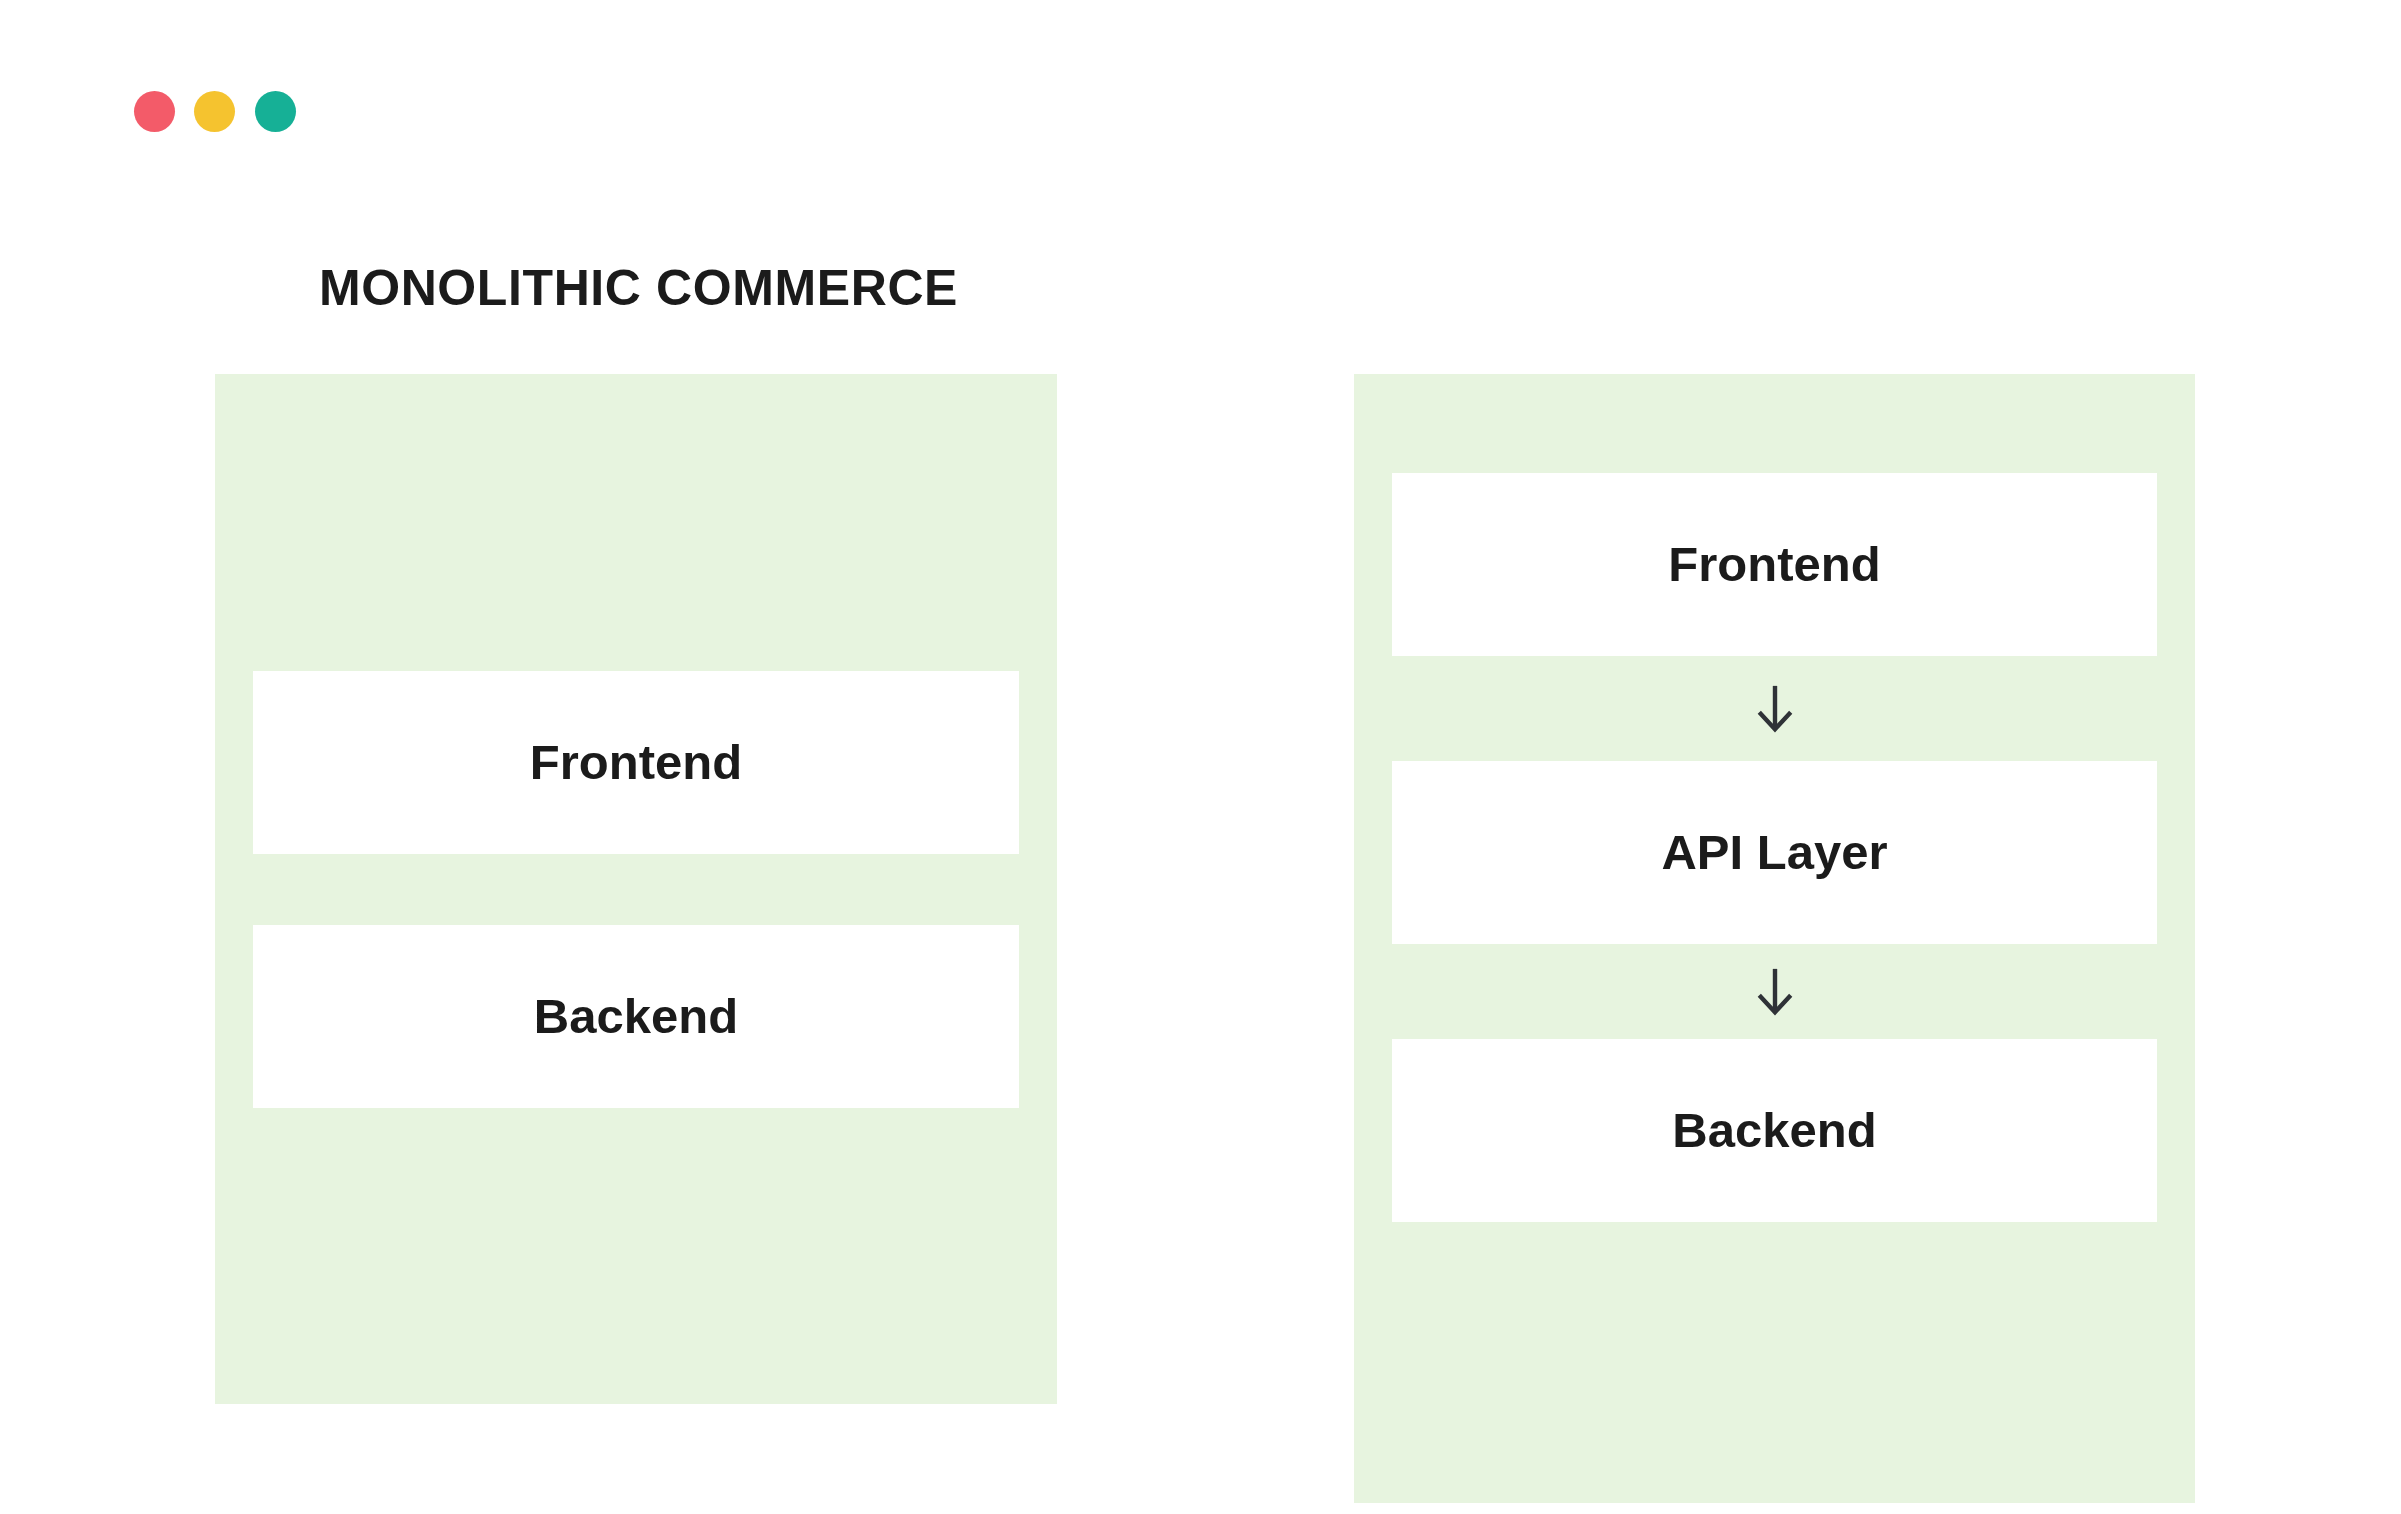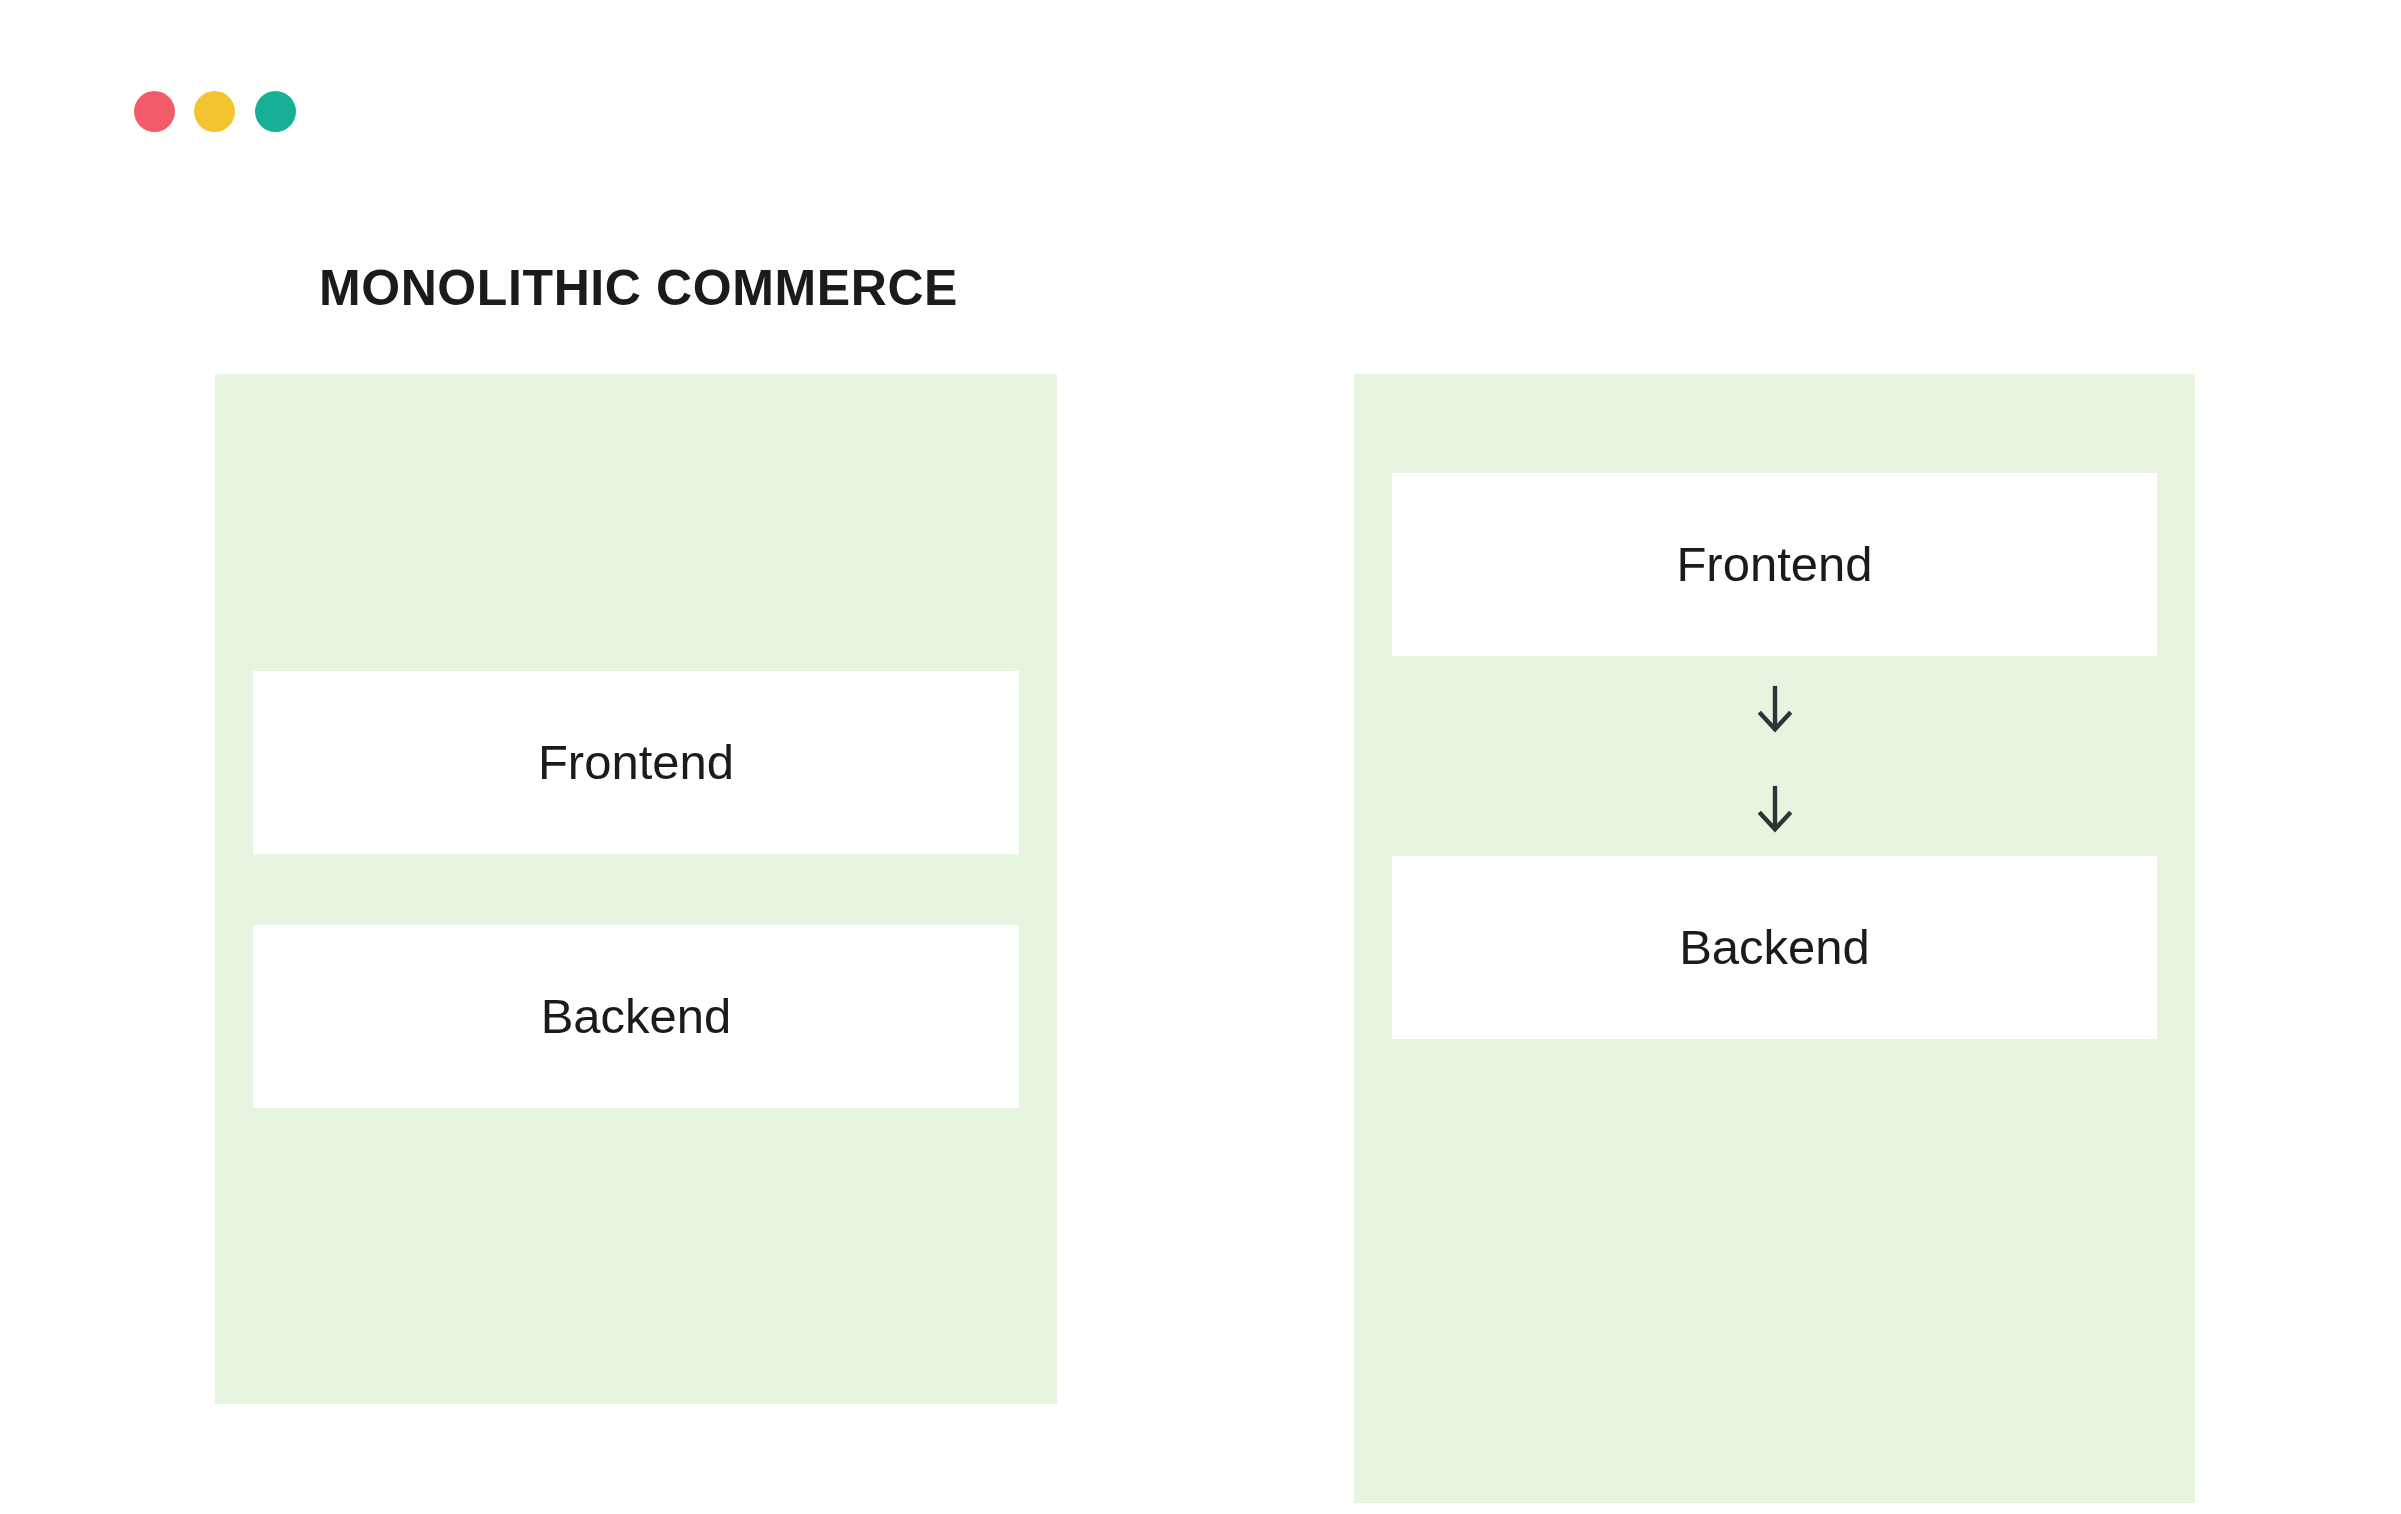--- a/index.html
+++ b/index.html
@@ -65,21 +65,21 @@
   .node-box {
     height: 183px;
     flex: 0 0 183px;
     background: var(--box-bg, #ffffff);
     display: flex;
     align-items: center;
     justify-content: center;
   }
   .node-label {
     font-size: 49px;
-    font-weight: 400;
+    font-weight: 700;
     color: var(--text, #1b1b1b);
     line-height: 1;
   }
 
   .arrow-row {
     display: flex;
     align-items: center;
     justify-content: center;
   }
   .arrow-row.gap-1 { height: 105px; flex: 0 0 105px; }
@@ -118,20 +118,23 @@
     <div class="panel stacked">
       <div class="node-box">
         <span class="node-label">Frontend</span>
       </div>
       <div class="arrow-row gap-1">
         <svg class="arrow-svg" width="38" height="49" viewBox="0 0 60 78" aria-hidden="true">
           <line x1="30" y1="3" x2="30" y2="68"></line>
           <polyline points="5,45 30,72 55,45"></polyline>
         </svg>
       </div>
+      <div class="node-box">
+        <span class="node-label">API Layer</span>
+      </div>
       <div class="arrow-row gap-2">
         <svg class="arrow-svg" width="38" height="49" viewBox="0 0 60 78" aria-hidden="true">
           <line x1="30" y1="3" x2="30" y2="68"></line>
           <polyline points="5,45 30,72 55,45"></polyline>
         </svg>
       </div>
       <div class="node-box">
         <span class="node-label">Backend</span>
       </div>
     </div>

